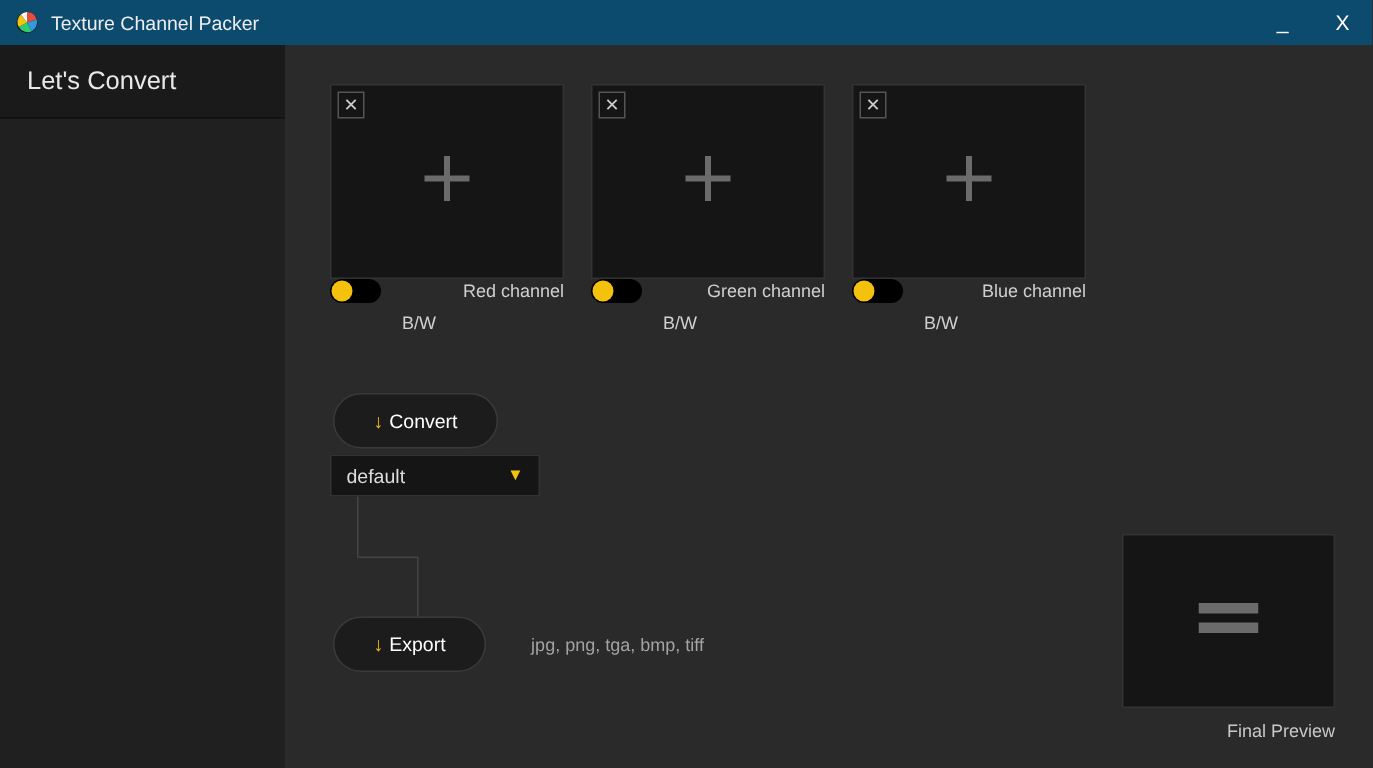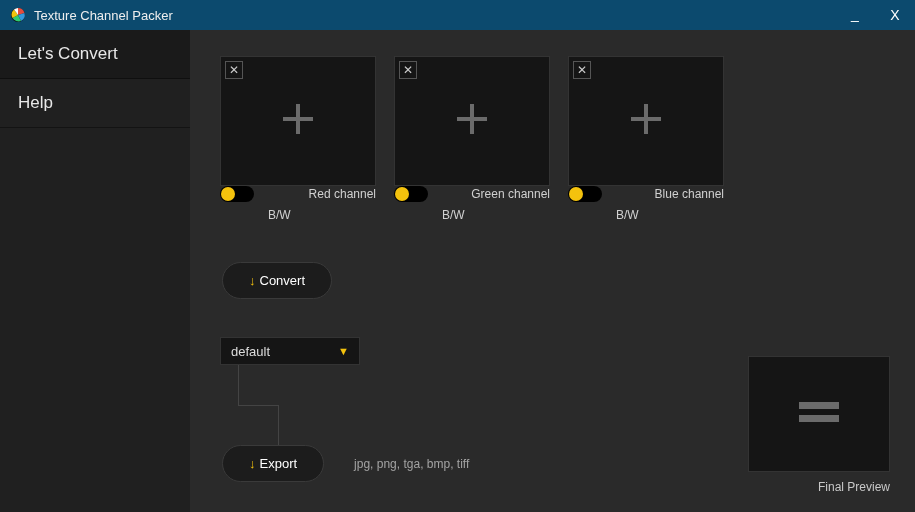--- a/index.html
+++ b/index.html
@@ -142,21 +142,21 @@
     font-size: 13px;
     color: #fff;
     cursor: pointer;
   }
   .btn-pill .arrow {
     color: #f4c20d;
     font-weight: bold;
   }
   .convert-wrap { margin-top: 40px; margin-left: 2px; }
   .select-wrap {
-    margin-top: 38px;
+    margin-top: 4px;
     width: 140px;
     height: 28px;
     background: #151515;
     border: 1px solid #333;
     display: flex;
     align-items: center;
     justify-content: space-between;
     padding: 0 10px;
     font-size: 13px;
     cursor: pointer;
@@ -226,23 +226,20 @@
   </div>
 </div>
 
 <div class="main">
 
   <div class="sidebar">
     <div class="sidebar-top">
       <div class="sidebar-item active">
         <span>Let's Convert</span>
       </div>
-      <div class="sidebar-item">
-        <span>Help</span>
-      </div>
     </div>
   </div>
 
   <div class="content">
 
     <div class="channels-row">
 
       <div class="channel">
         <div class="dropzone">
           <div class="close-btn">

